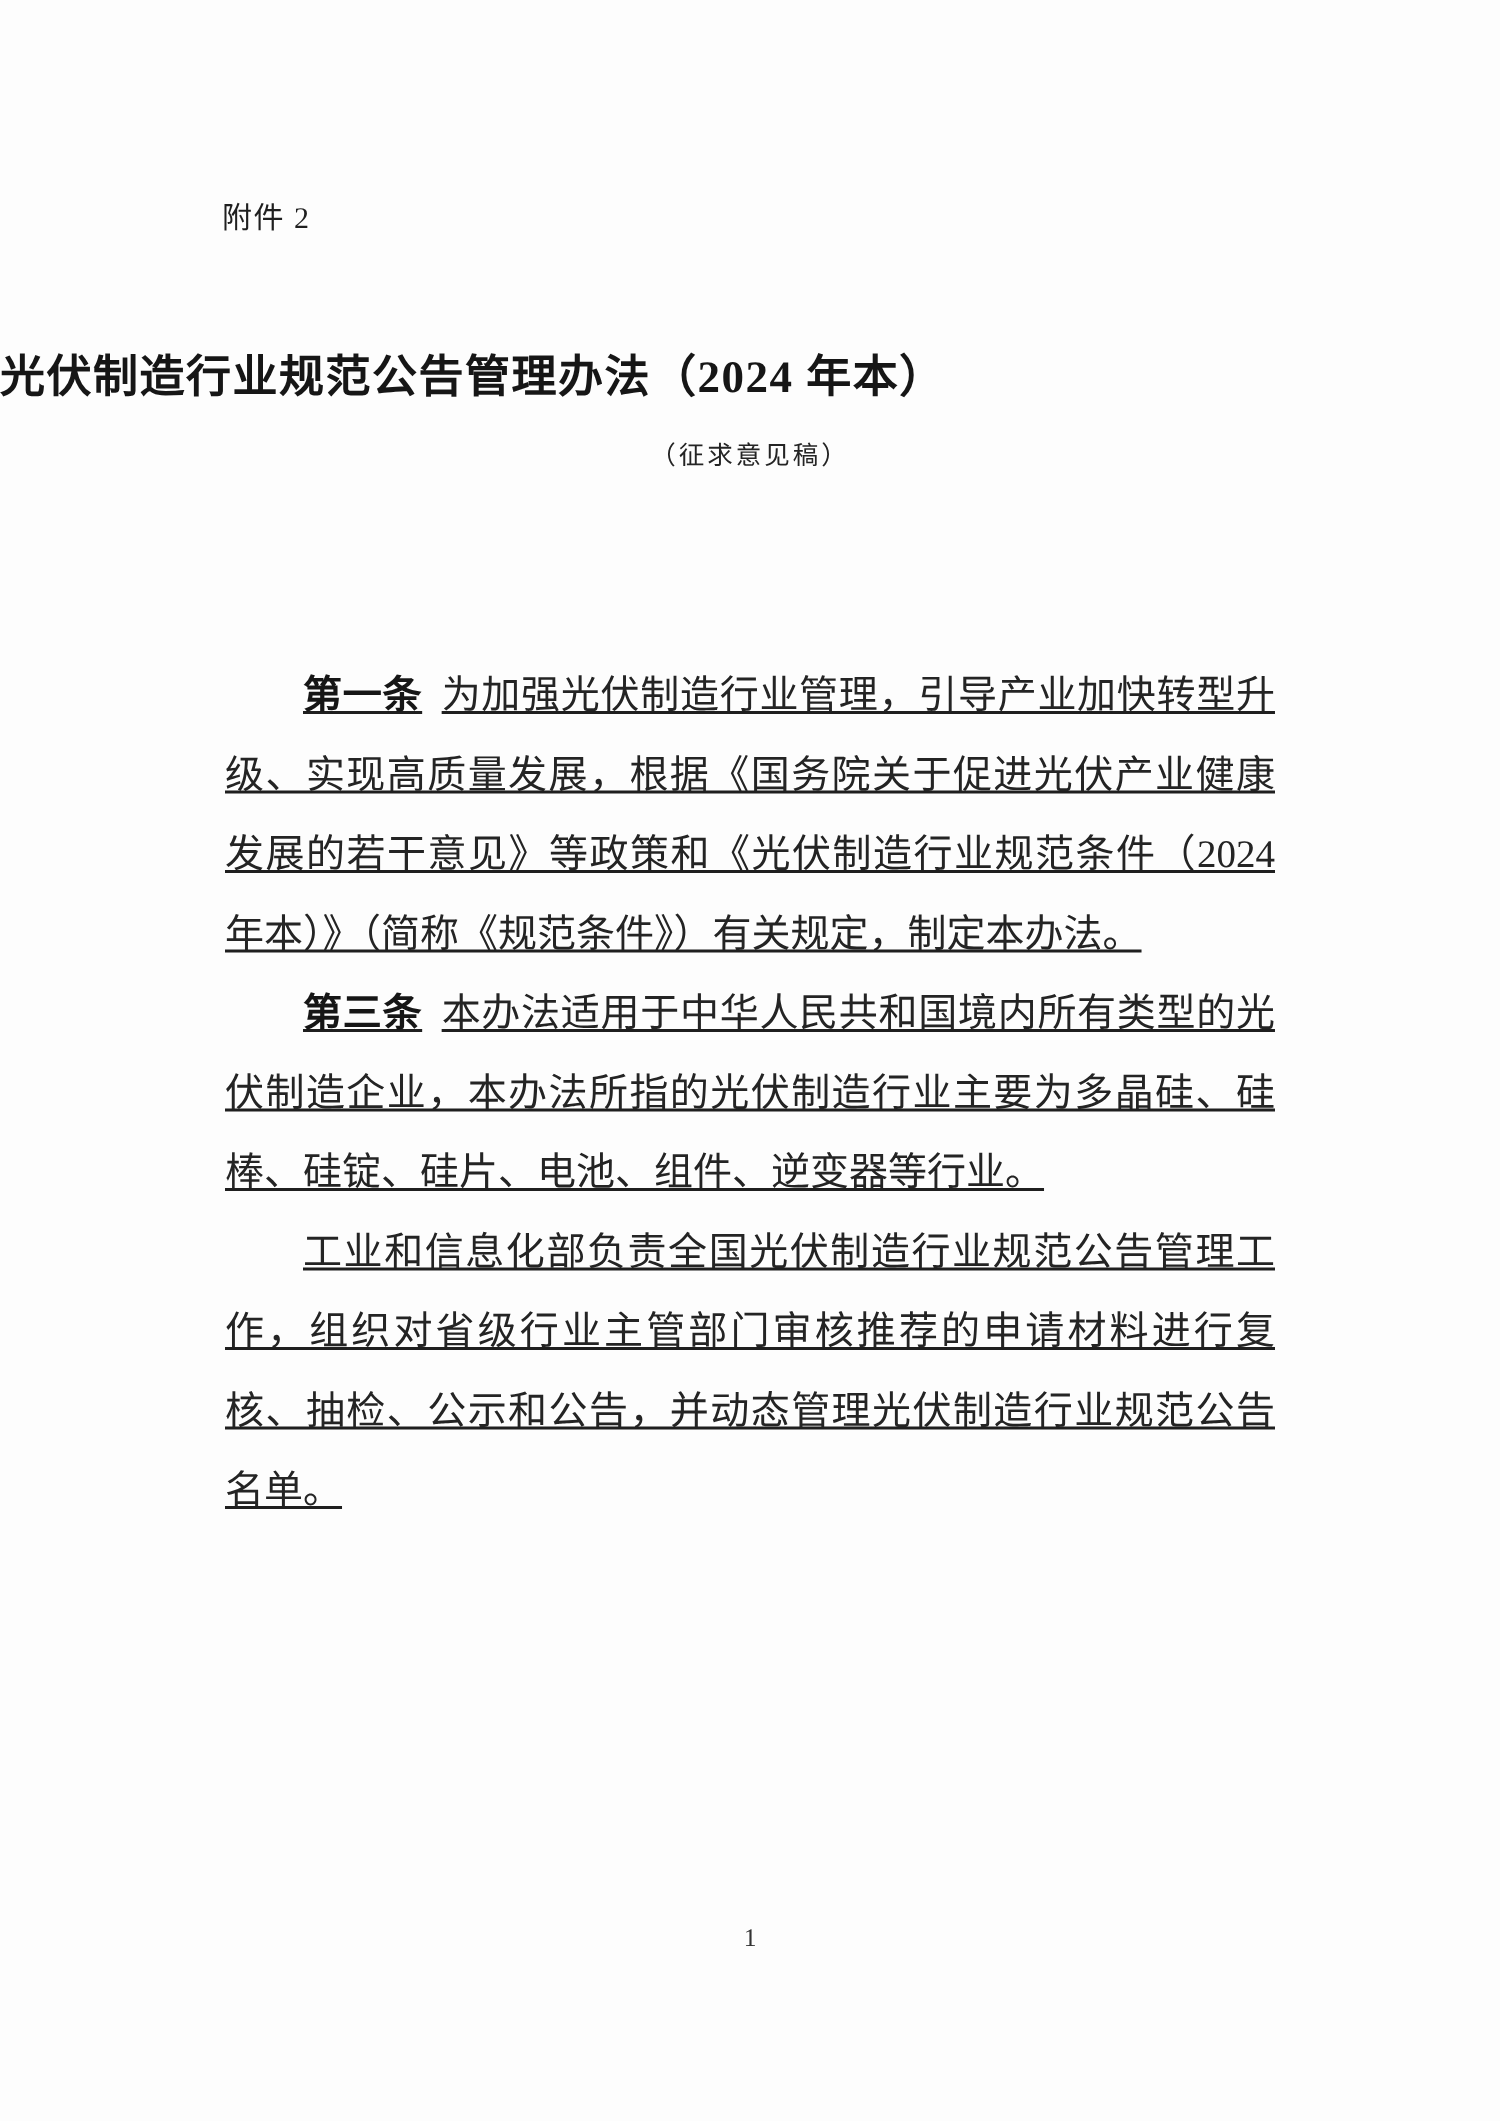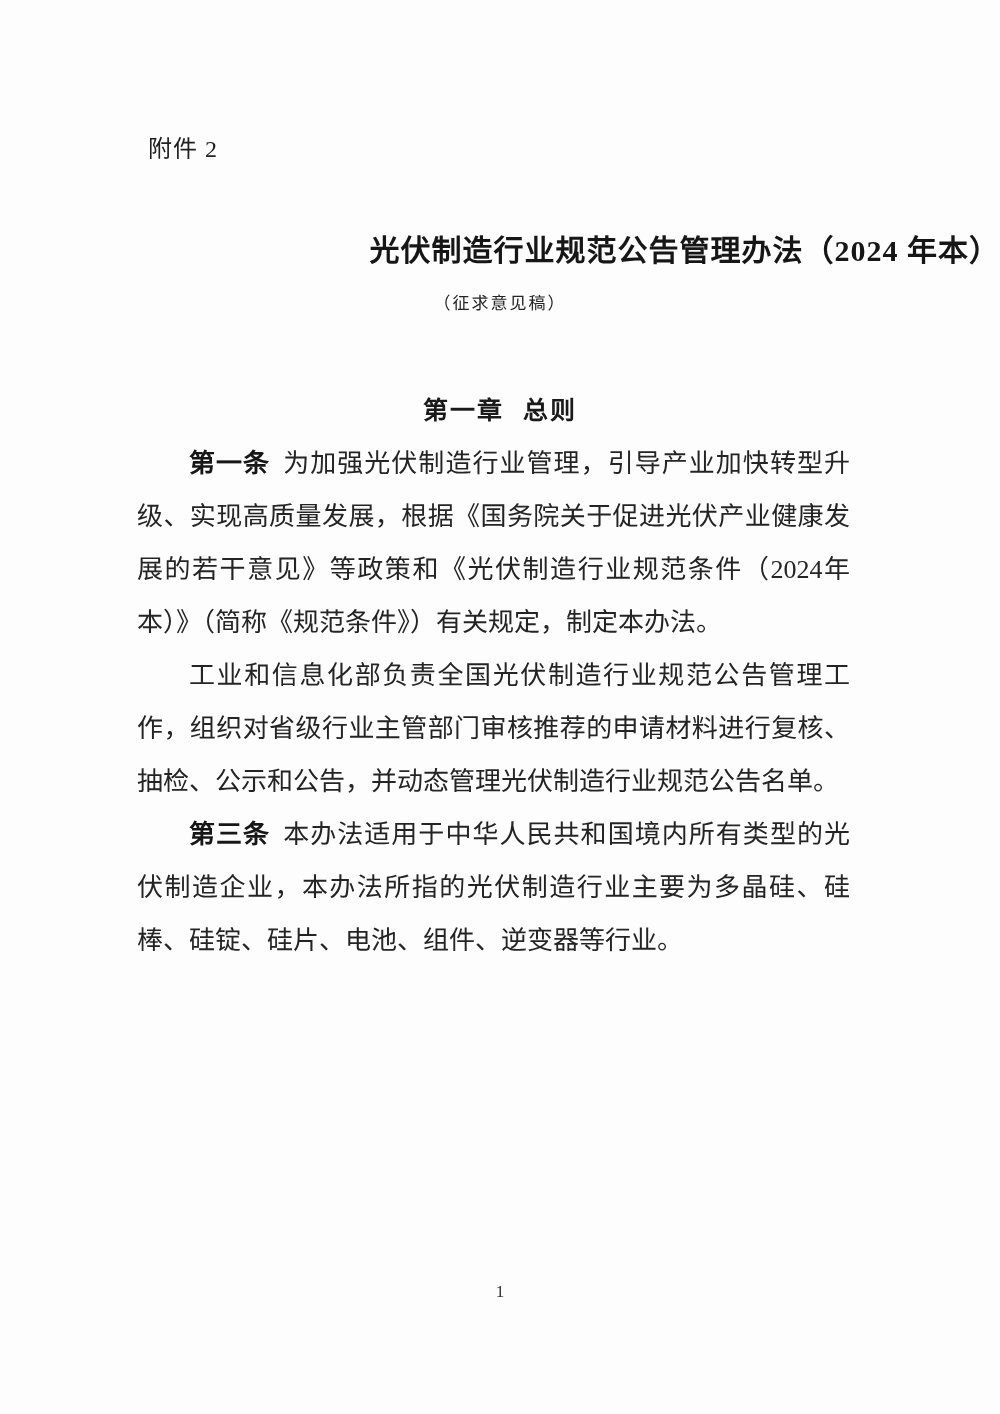--- a/index.html
+++ b/index.html
@@ -13,30 +13,30 @@
     height: 1414px;
     background: #fdfdfd;
     font-family: "Liberation Serif", "DejaVu Serif", serif;
     color: #1f1f1f;
     overflow: hidden;
   }
   .attachment {
     position: absolute;
     left: 148px;
     top: 129px;
-    font-size: 24px;
+    font-size: 20px;
     letter-spacing: 1px;
   }
   .title {
     position: absolute;
     left: 0;
     right: 0;
     top: 226px;
     margin: 0;
-    text-align: right;
+    text-align: left;
     font-size: 30px;
     font-weight: 700;
     letter-spacing: 1px;
     color: #161616;
   }
   .subtitle {
     position: absolute;
     left: 0;
     right: 0;
     top: 289px;
@@ -54,23 +54,24 @@
     text-align: center;
     font-size: 25px;
     font-weight: 700;
     letter-spacing: 2px;
     word-spacing: 10px;
     font-family: "Liberation Sans", "DejaVu Sans", sans-serif;
     color: #1a1a1a;
   }
   .body-text {
     position: absolute;
-    left: 137px;
+    left: 150px;
     right: 150px;
     top: 437px;
+    text-decoration: underline;
   }
   .article {
     margin: 0;
     font-size: 26px;
     line-height: 53px;
     text-align: justify;
     text-indent: 52px;
     color: #242424;
   }
   .article-label {
@@ -96,28 +97,27 @@
 <body>
 
 <div class="page">
 
   <div class="attachment">附件 2</div>
 
   <h1 class="title">光伏制造行业规范公告管理办法（2024 年本）</h1>
 
   <div class="subtitle">（征求意见稿）</div>
 
-  <h2 class="chapter">第一章 总则</h2>
 
   <div class="body-text">
 
     <p class="article"><span class="article-label">第一条</span><span>为加强光伏制造行业管理，引导产业加快转型升级、实现高质量发展，根据《国务院关于促进光伏产业健康发展的若干意见》等政策和《光伏制造行业规范条件（2024年本）》（简称《规范条件》）有关规定，制定本办法。</span></p>
 
 
+    <p class="article"><span class="article-label">第三条</span><span>本办法适用于中华人民共和国境内所有类型的光伏制造企业，本办法所指的光伏制造行业主要为多晶硅、硅棒、硅锭、硅片、电池、组件、逆变器等行业。</span></p>
+
     <p class="article"><span class="article-label"></span><span>工业和信息化部负责全国光伏制造行业规范公告管理工作，组织对省级行业主管部门审核推荐的申请材料进行复核、抽检、公示和公告，并动态管理光伏制造行业规范公告名单。</span></p>
-
-    <p class="article"><span class="article-label">第三条</span><span>本办法适用于中华人民共和国境内所有类型的光伏制造企业，本办法所指的光伏制造行业主要为多晶硅、硅棒、硅锭、硅片、电池、组件、逆变器等行业。</span></p>
 
   </div>
 
   <div class="page-number">1</div>
 
 </div>
 
 </body></html>

